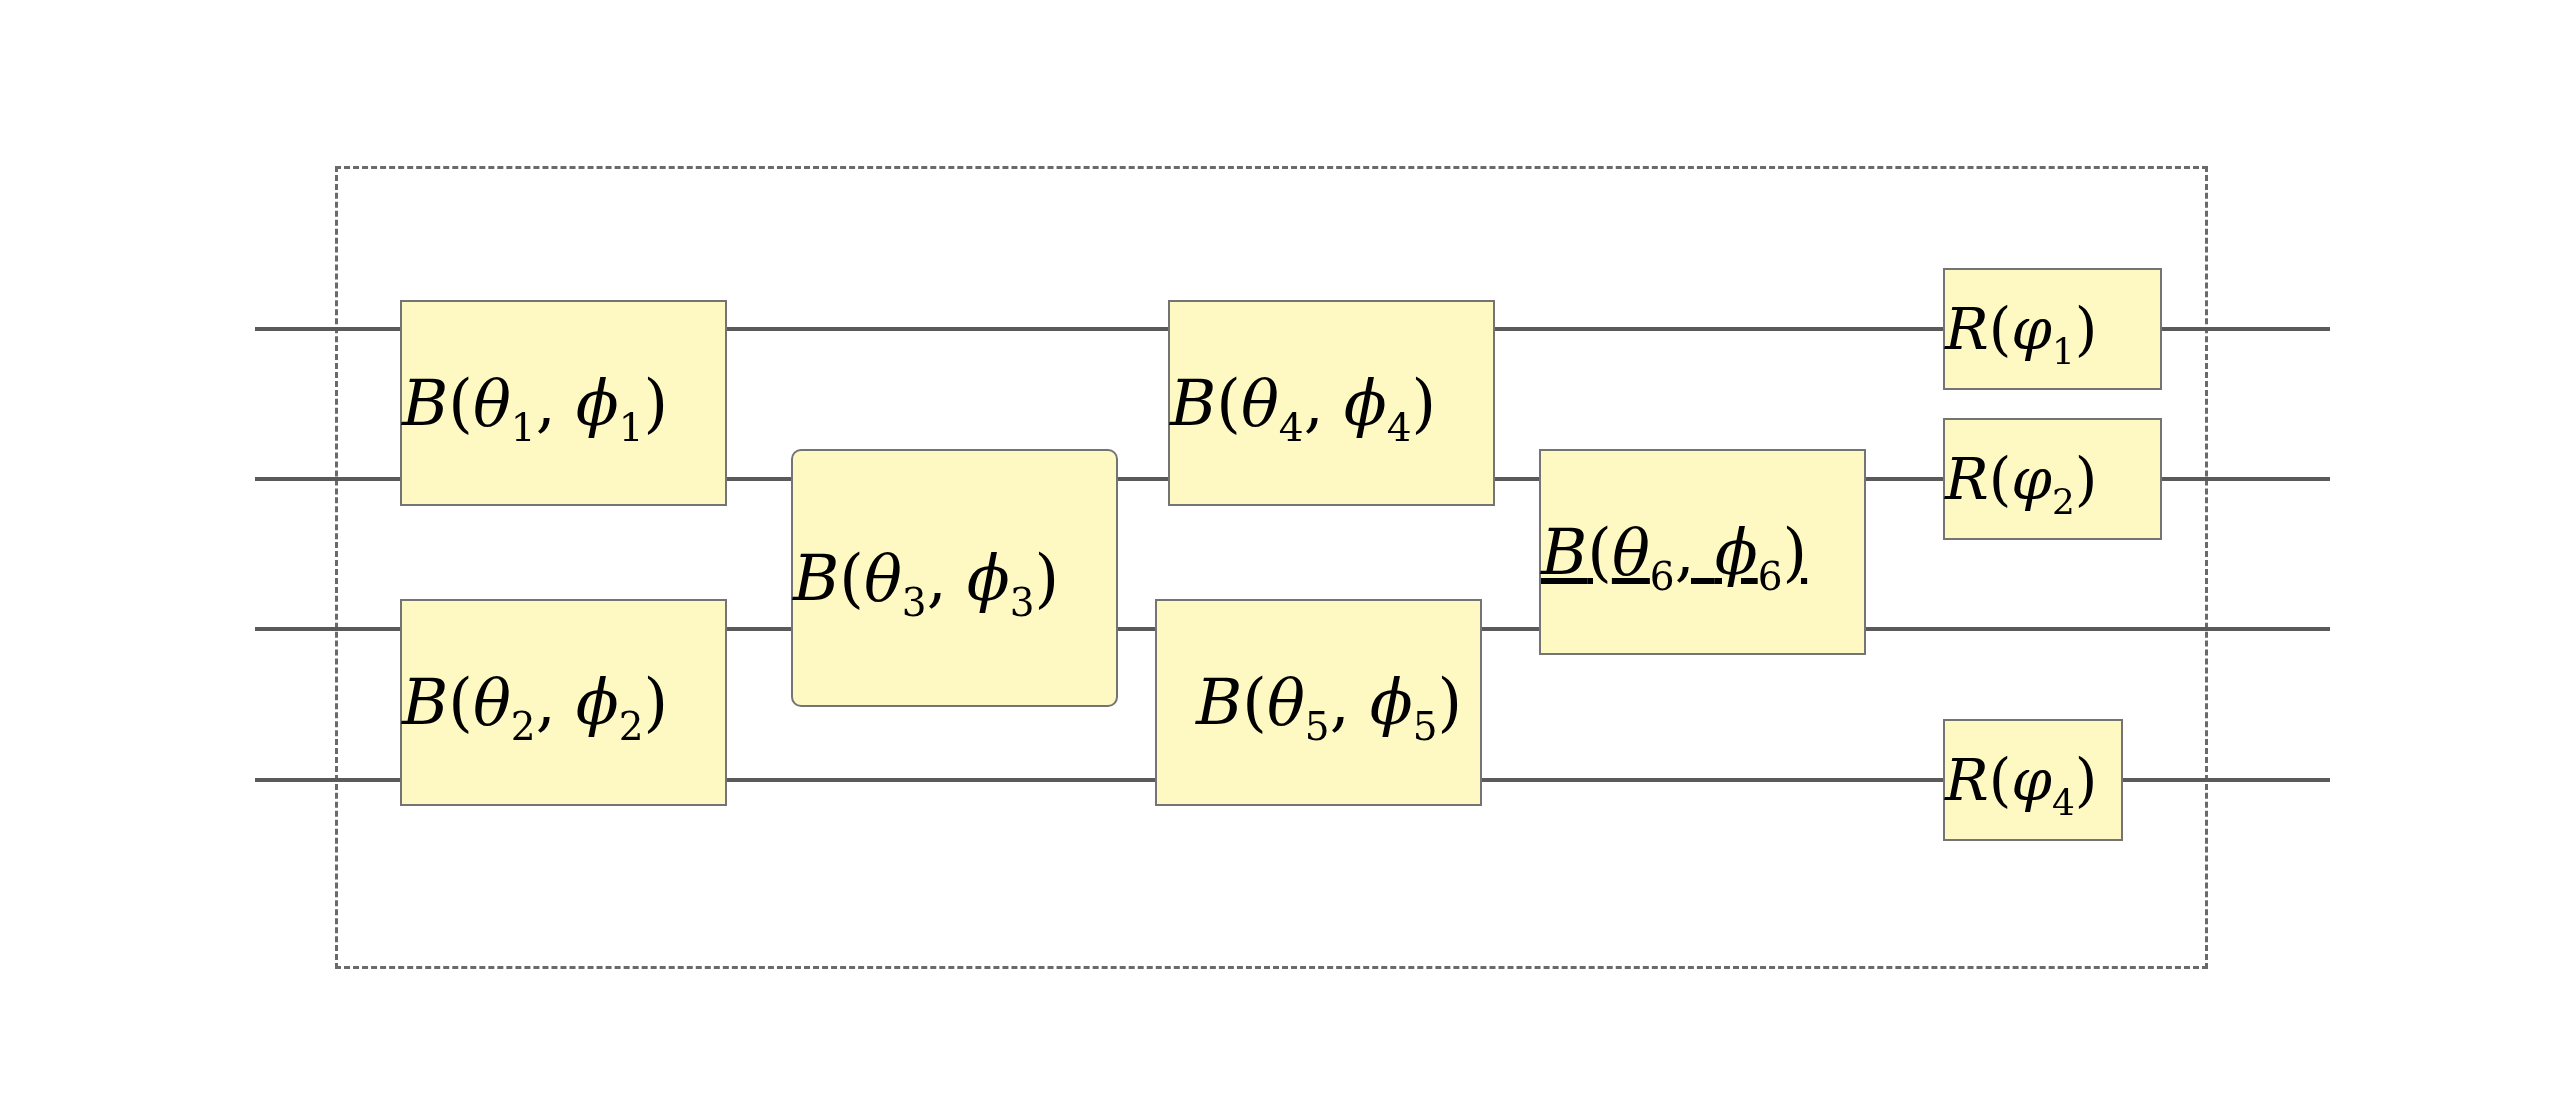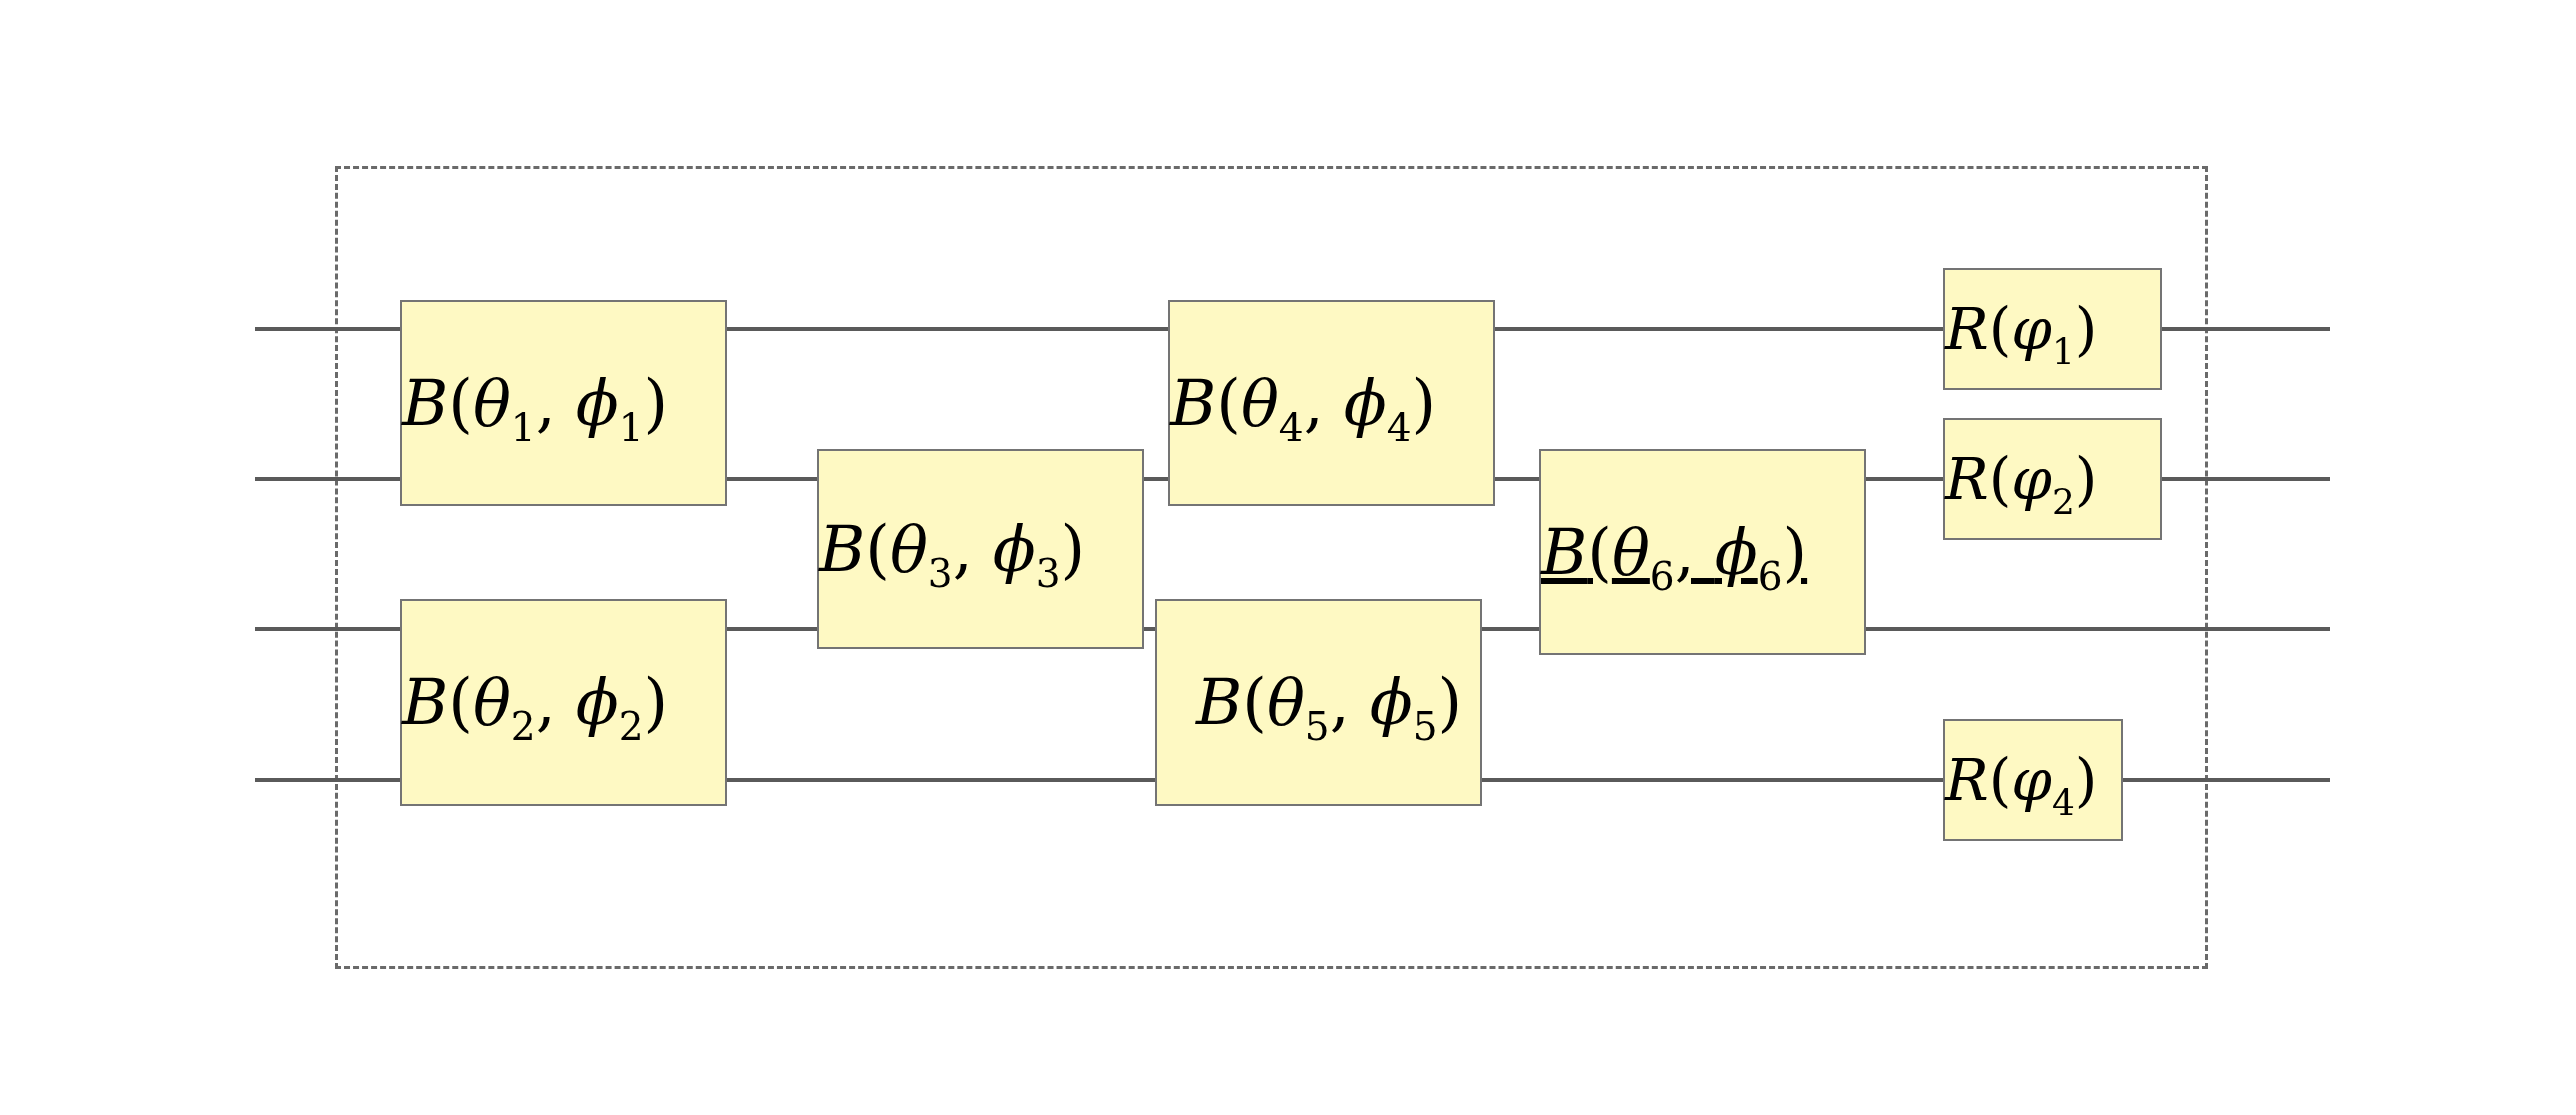--- a/index.html
+++ b/index.html
@@ -58,21 +58,21 @@
 <div class="wire" style="left: 255px; width: 2075px; top: 327px;"></div>
     <div class="wire" style="left: 255px; width: 2075px; top: 477px;"></div>
     <div class="wire" style="left: 255px; width: 2075px; top: 627px;"></div>
     <div class="wire" style="left: 255px; width: 2075px; top: 778px;"></div>
     <div class="gate bs" style="left: 400px; width: 327px; top: 300px; height: 206px;">
       <span class="glabel"><span>B</span><span class="up">(</span><span>θ</span><sub>1</sub><span class="up">, </span><span>ϕ</span><sub>1</sub><span class="up">)</span></span>
     </div>
     <div class="gate bs" style="left: 400px; width: 327px; top: 599px; height: 207px;">
       <span class="glabel"><span>B</span><span class="up">(</span><span>θ</span><sub>2</sub><span class="up">, </span><span>ϕ</span><sub>2</sub><span class="up">)</span></span>
     </div>
-    <div class="gate bs" style="left: 817px; width: 327px; top: 449px; height: 200px;">
+    <div class="gate bs" style="left: 791px; width: 327px; top: 449px; height: 258px; border-radius: 10px;">
       <span class="glabel"><span>B</span><span class="up">(</span><span>θ</span><sub>3</sub><span class="up">, </span><span>ϕ</span><sub>3</sub><span class="up">)</span></span>
     </div>
     <div class="gate bs" style="left: 1155px; width: 327px; top: 300px; height: 206px; margin-left: 13px;">
       <span class="glabel"><span>B</span><span class="up">(</span><span>θ</span><sub>4</sub><span class="up">, </span><span>ϕ</span><sub>4</sub><span class="up">)</span></span>
     </div>
     <div class="gate bs" style="left: 1155px; width: 327px; top: 599px; height: 207px; padding-left: 39px;">
       <span class="glabel"><span>B</span><span class="up">(</span><span>θ</span><sub>5</sub><span class="up">, </span><span>ϕ</span><sub>5</sub><span class="up">)</span></span>
     </div>
     <div class="gate bs" style="left: 1539px; width: 327px; top: 449px; height: 206px; text-decoration: underline;">
       <span class="glabel"><span>B</span><span class="up">(</span><span>θ</span><sub>6</sub><span class="up">, </span><span>ϕ</span><sub>6</sub><span class="up">)</span></span>

